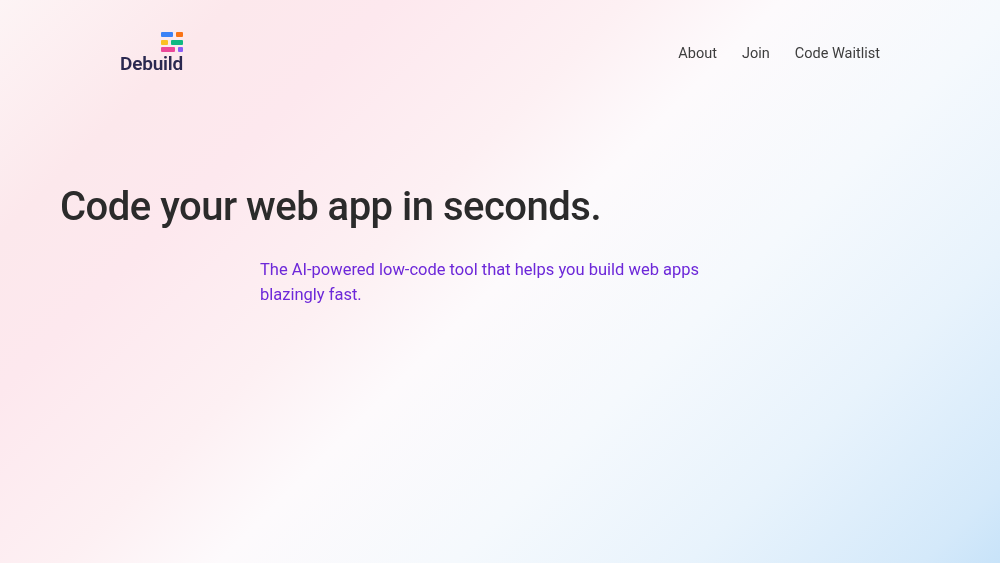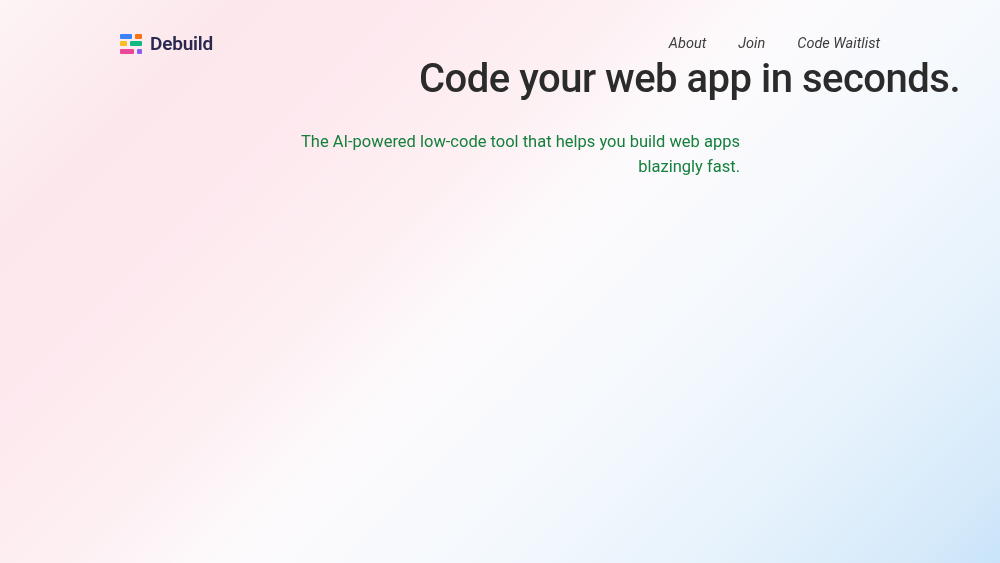--- a/index.html
+++ b/index.html
@@ -25,22 +25,22 @@
       position: relative;
     }
     .header {
       display: flex;
       justify-content: space-between;
       align-items: center;
       padding: 32px 120px 0 120px;
     }
     .logo-wrap {
       display: flex;
-      align-items: center;
-      gap: 8px;
+      align-items: flex-end;
+      flex-direction: column;
     }
     .logo-icon {
       width: 22px;
       height: 20px;
       display: flex;
       flex-direction: column;
       justify-content: space-between;
     }
     .logo-row {
       display: flex;
@@ -57,43 +57,43 @@
     .r3a { width: 14px; background: #ec4899; }
     .r3b { width: 5px; background: #8b5cf6; }
     .logo-text {
       font-size: 19px;
       font-weight: 600;
       color: #2a2850;
       letter-spacing: -0.2px;
     }
     .nav {
       display: flex;
-      gap: 32px;
-      font-style: italic;
+      gap: 25px;
     }
     .nav-link {
       font-size: 14.5px;
       color: #3d3d3d;
       cursor: pointer;
       font-weight: 400;
     }
     .hero {
-      text-align: right;
-      padding: 0 40px;
+      text-align: left;
+      margin-top: 108px;
+      padding: 0 60px;
     }
     .hero-title {
       font-size: 40px;
       font-weight: 500;
       color: #2b2b2b;
       letter-spacing: -0.5px;
     }
     .hero-sub {
       margin-top: 28px;
       font-size: 16.5px;
-      color: #15803d;
+      color: #6d28d9;
       line-height: 1.5;
       max-width: 480px;
       margin-left: auto;
       margin-right: auto;
       font-weight: 400;
     }
   </style>
 </head>
 <body>
 

